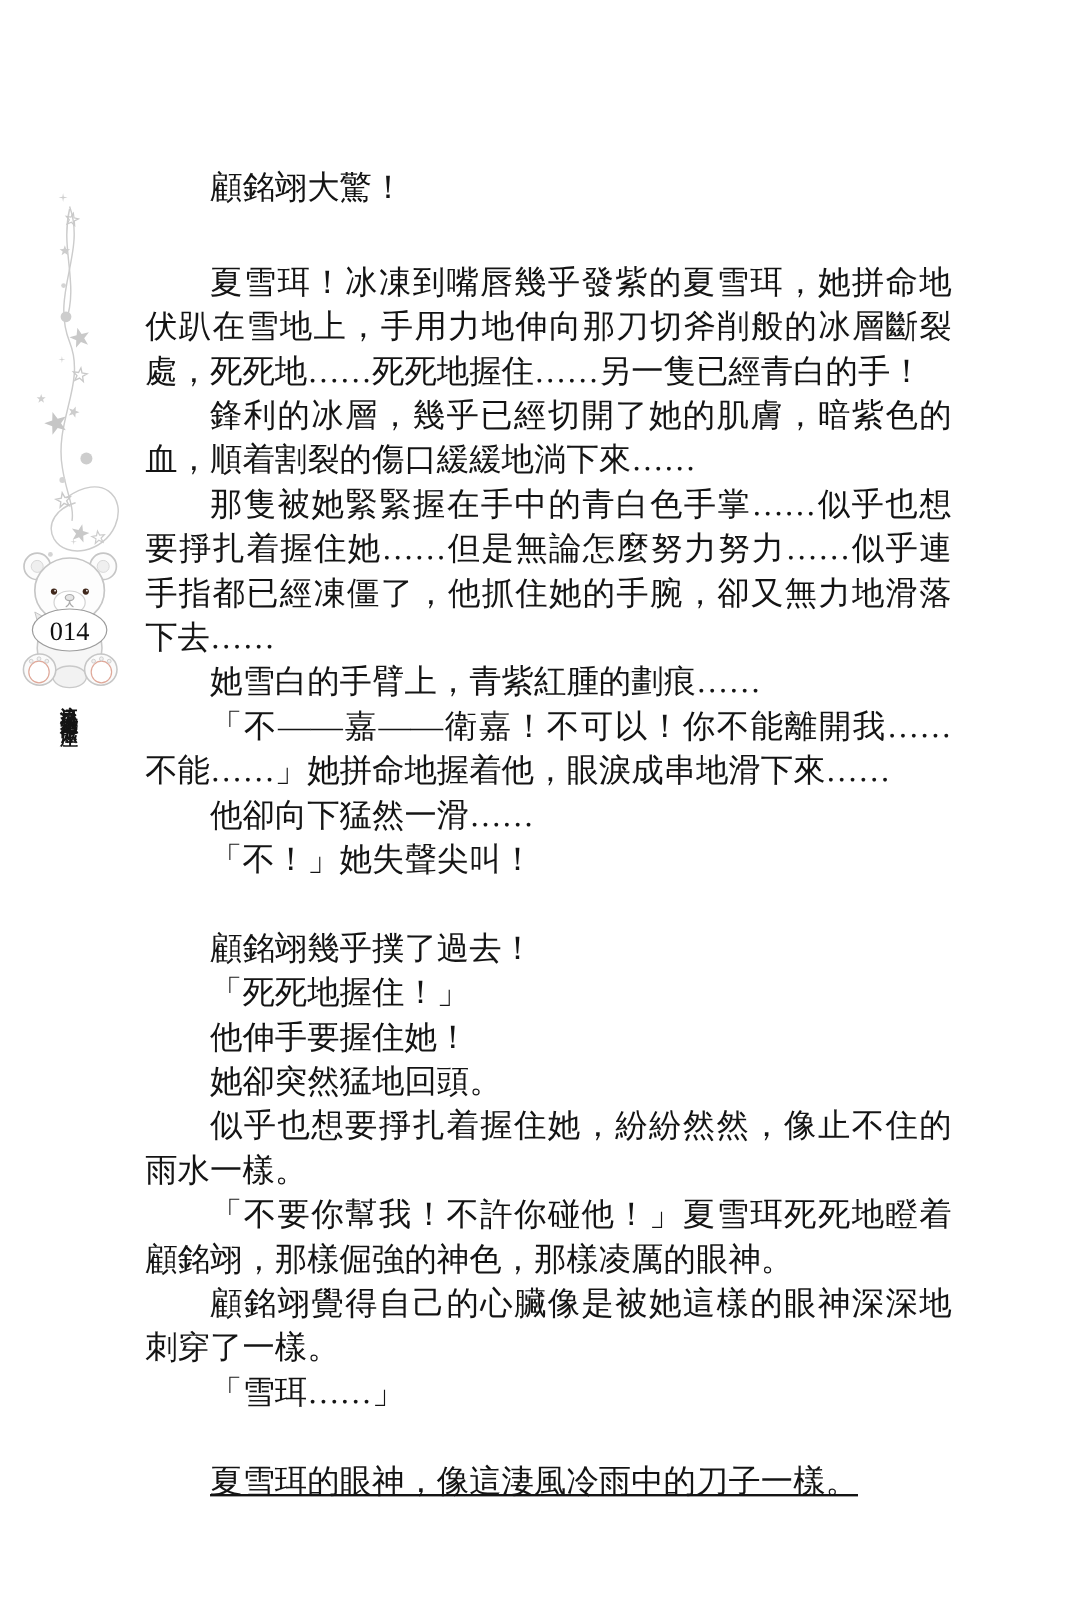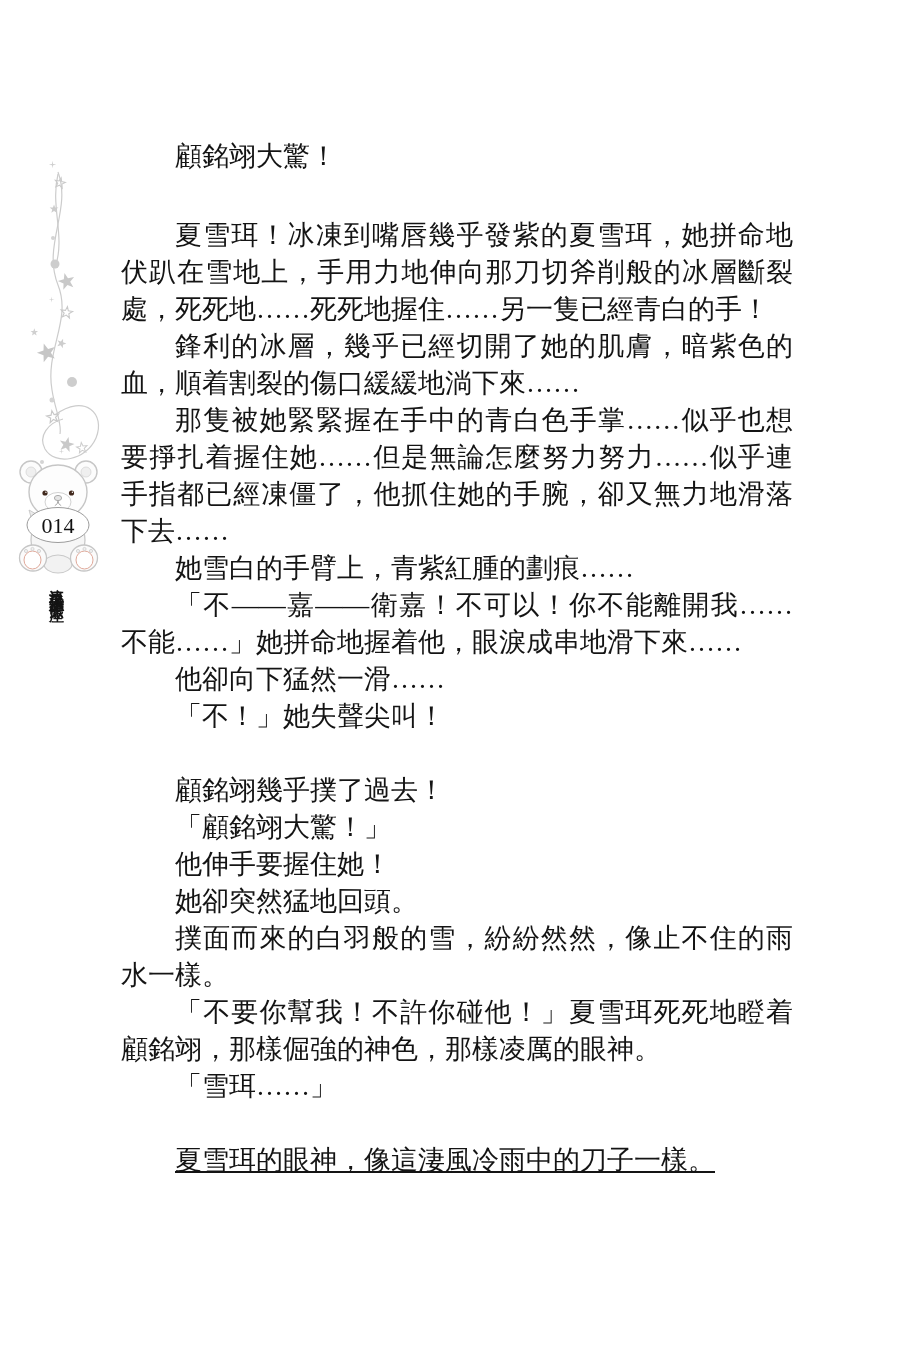--- a/index.html
+++ b/index.html
@@ -150,25 +150,26 @@
         <p class="para">夏雪珥！冰凍到嘴唇幾乎發紫的夏雪珥，她拼命地伏趴在雪地上，手用力地伸向那刀切斧削般的冰層斷裂處，死死地……死死地握住……另一隻已經青白的手！</p>
         <p class="para">鋒利的冰層，幾乎已經切開了她的肌膚，暗紫色的血，順着割裂的傷口緩緩地淌下來……</p>
         <p class="para">那隻被她緊緊握在手中的青白色手掌……似乎也想要掙扎着握住她……但是無論怎麼努力努力……似乎連手指都已經凍僵了，他抓住她的手腕，卻又無力地滑落下去……</p>
         <p class="para">她雪白的手臂上，青紫紅腫的劃痕……</p>
         <p class="para">「不——嘉——衛嘉！不可以！你不能離開我……不能……」她拼命地握着他，眼淚成串地滑下來……</p>
         <p class="para">他卻向下猛然一滑……</p>
         <p class="para">「不！」她失聲尖叫！</p>
       </div>
       <div class="section">
         <p class="para">顧銘翊幾乎撲了過去！</p>
-        <p class="para">「顧銘翊大驚！」</p>
+        <p class="para">「死死地握住！」</p>
         <p class="para">他伸手要握住她！</p>
         <p class="para">她卻突然猛地回頭。</p>
-        <p class="para">撲面而來的白羽般的雪，紛紛然然，像止不住的雨水一樣。</p>
+        <p class="para">似乎也想要掙扎着握住她，紛紛然然，像止不住的雨水一樣。</p>
         <p class="para">「不要你幫我！不許你碰他！」夏雪珥死死地瞪着顧銘翊，那樣倔強的神色，那樣凌厲的眼神。</p>
+        <p class="para">顧銘翊覺得自己的心臟像是被她這樣的眼神深深地刺穿了一樣。</p>
         <p class="para">「雪珥……」</p>
       </div>
       <div class="section">
         <p class="para">夏雪珥的眼神，像這淒風冷雨中的刀子一樣。</p>
       </div>
     </div>
 
 </div>
 
 </body></html>

